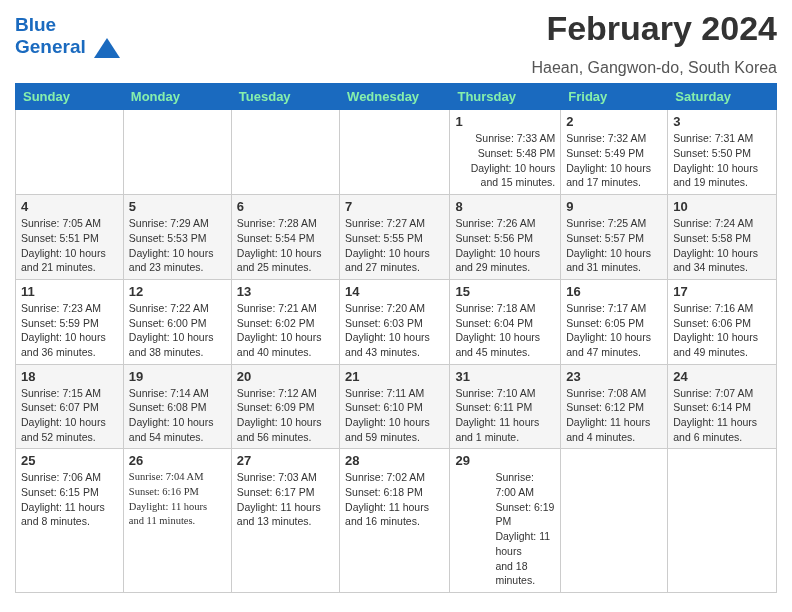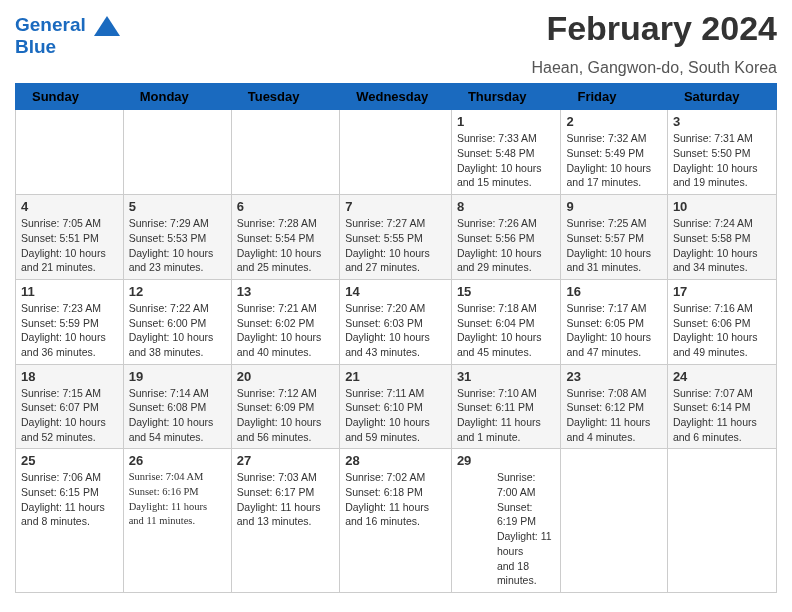--- a/index.html
+++ b/index.html
@@ -35,24 +35,24 @@
       color: #555;
       margin-top: 12px;
     }
     .calendar-table {
       width: 100%;
       border-collapse: collapse;
       border: 1px solid #ccc;
     }
     .calendar-table th {
       background-color: #1a6abf;
-      color: #000000;
+      color: #86efac;
       font-size: 13px;
       font-weight: bold;
-      padding: 5px 16px;
+      padding: 5px 7px;
       text-align: left;
       border: 1px solid #1a6abf;
     }
     .calendar-table td {
       vertical-align: top;
       border: 1px solid #ccc;
       padding: 4px 5px;
       width: 113px;
       min-height: 80px;
       background: #fff;
@@ -80,30 +80,30 @@
     .row-even td {
       background: #f0f4f8;
     }
   </style>
 </head>
 <body>
 
 <div class="header-section">
   <div class="logo">
     <div>
+      <div style="font-size:19px;font-weight:bold;color:#1a6abf;line-height:1.15;margin-left:0;">Blue</div>
       <div style="display:flex;align-items:center;">
         <div style="font-size:19px;font-weight:bold;color:#333;line-height:1.15;">
           <span style="color:#1a6abf;">General</span>
           <svg style="display:inline-block;vertical-align:middle;margin-left:3px;" width="26" height="20" viewBox="0 0 26 20">
             <polygon points="0,20 13,0 26,20" fill="#1a6abf"></polygon>
           </svg>
         </div>
         <div></div>
       </div>
-      <div style="font-size:19px;font-weight:bold;color:#1a6abf;line-height:1.15;margin-left:0;">Blue</div>
     </div>
   </div>
   <div class="title-block">
     <div class="month-title">February 2024</div>
     <div class="location-title">Haean, Gangwon-do, South Korea</div>
   </div>
 </div>
 
 <table class="calendar-table">
   <thead>
@@ -118,21 +118,21 @@
       </tr>
   </thead>
   <tbody id="calendar-body">
   <tr>
         <td class="empty-cell"></td>
         <td class="empty-cell"></td>
         <td class="empty-cell"></td>
         <td class="empty-cell"></td>
         <td>
           <span class="day-number">1</span>
-          <div class="day-info" style="white-space: pre-line;">Sunrise: 7:33 AM
+          <div class="day-info" style="white-space: pre-line; text-align: right;">Sunrise: 7:33 AM
 Sunset: 5:48 PM
 Daylight: 10 hours
 and 15 minutes.</div>
         </td>
         <td>
           <span class="day-number">2</span>
           <div class="day-info" style="white-space: pre-line;">Sunrise: 7:32 AM
 Sunset: 5:49 PM
 Daylight: 10 hours
 and 17 minutes.</div>

